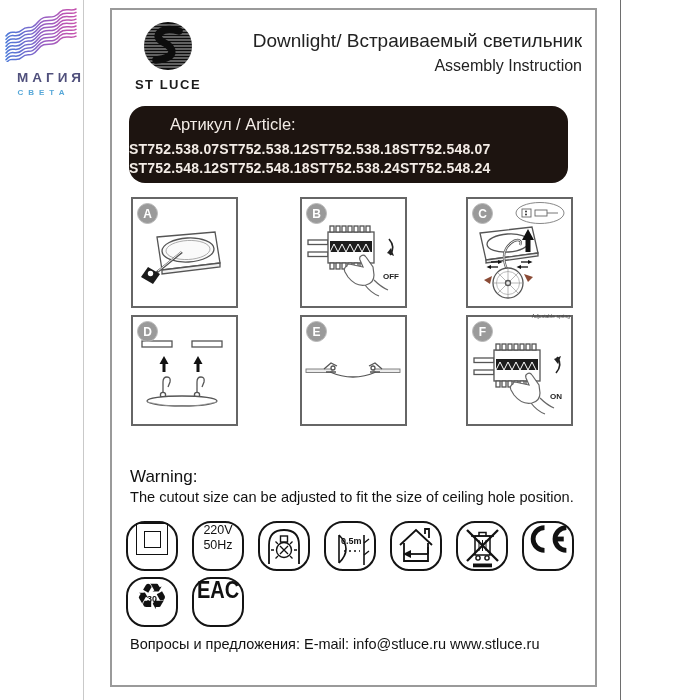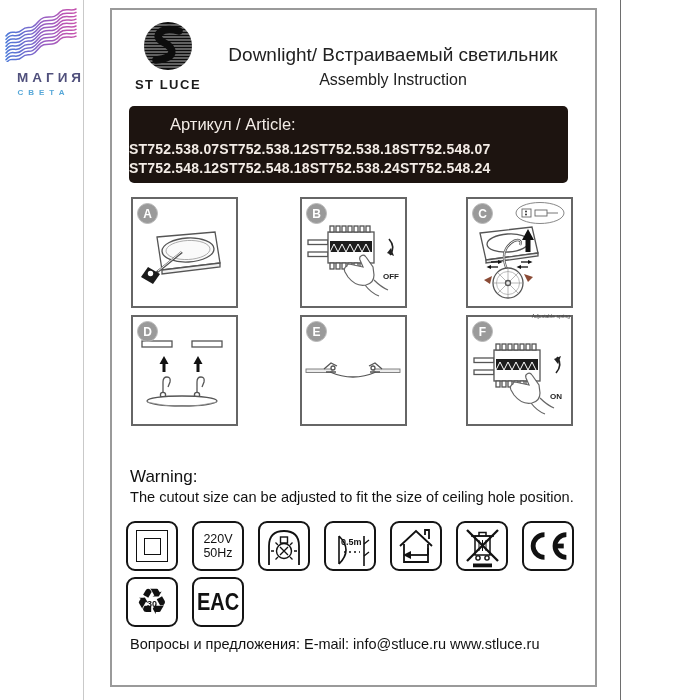--- a/index.html
+++ b/index.html
@@ -17,25 +17,25 @@
   .brand{left:1px;top:8px;width:80px;text-align:center;}
   .brand-name{font-size:13.5px;font-weight:bold;color:#50507c;letter-spacing:4px;margin-top:4px;padding-left:16px;}
   .brand-sub{font-size:8px;color:#56a7d8;letter-spacing:5px;margin-top:3px;padding-left:5px;font-weight:bold;}
 
   
   .doc{left:110px;top:8px;width:483px;height:675px;border:2px solid #9a9a9a;background:#fff;}
 
   .stluce{left:20px;top:10px;width:72px;text-align:center;}
   .stluce-text{font-size:13px;font-weight:bold;color:#1c1c1c;letter-spacing:1.5px;margin-top:1px;}
 
-  .title-wrap{left:92px;top:20px;width:378px;text-align:center;margin-top:14px;}
+  .title-wrap{left:92px;top:20px;width:378px;text-align:right;}
   .doc-title{font-size:19px;color:#222;}
   .doc-subtitle{font-size:16px;color:#222;margin-top:5px;}
 
-  .article-box{left:17px;top:96px;width:439px;height:77px;background:#1d1410;border-radius:5px;color:#f3ece6;}
+  .article-box{left:17px;top:96px;width:439px;height:77px;background:#1d1410;border-radius:16px;color:#f3ece6;}
   .article-label{position:absolute;left:41px;top:9px;font-size:16.5px;}
   .article-rows{position:absolute;left:0;top:34px;width:100%;}
   .article-row{display:flex;justify-content:flex-start;gap:0;font-weight:bold;font-size:14px;line-height:19px;letter-spacing:0.2px;}
 
   
   .panel{position:absolute;width:103px;height:107px;border:2px solid #666;background:#fff;}
   .p-a{left:19px;top:187px;} .p-b{left:188px;top:187px;} .p-c{left:354px;top:187px;}
   .p-d{left:19px;top:305px;} .p-e{left:188px;top:305px;} .p-f{left:354px;top:305px;}
   .badge{position:absolute;left:4px;top:4px;width:19px;height:19px;border-radius:50%;background:#9a9a9a;
          color:#fff;font-weight:bold;font-size:12px;display:flex;align-items:center;justify-content:center;
@@ -46,22 +46,22 @@
   .anno-on{right:9px;top:27px;}
   .anno-spring{right:1px;top:66px;font-size:5px;font-weight:normal;color:#444;}
   .ln{stroke:#555;stroke-width:1.3;}
   .ln2{stroke:#666;stroke-width:0.9;}
 
   .warning-title{left:18px;top:457px;font-size:17px;color:#111;}
   .warning-text{left:18px;top:479px;font-size:14.6px;color:#111;}
 
   .icon-row1{left:14px;top:511px;display:flex;gap:14px;}
   .icon-row2{left:14px;top:567px;display:flex;gap:14px;}
-  .spec-icon{width:52px;height:50px;border:2.6px solid #141414;border-radius:9px;background:#fff;
-             position:relative;display:flex;align-items:center;justify-content:center;box-sizing:border-box;flex:none;}
+  .spec-icon{width:52px;height:50px;border:2.6px solid #141414;border-radius:19px;background:#fff;
+             position:relative;display:flex;align-items:flex-start;justify-content:center;box-sizing:border-box;flex:none;}
   .sq-outer{width:30px;height:30px;border:1.7px solid #111;display:flex;align-items:center;justify-content:center;}
   .sq-inner{width:15px;height:15px;border:1.7px solid #111;}
   .volt{font-size:12.5px;text-align:center;line-height:14.5px;color:#111;}
   .recycle{font-size:36px;line-height:36px;color:#111;position:relative;}
   .r20{position:absolute;left:50%;top:56%;transform:translate(-50%,-50%);font-size:9px;font-weight:bold;color:#111;}
   .eac{font-size:20px;font-weight:bold;color:#111;transform:scaleY(1.2);letter-spacing:0px;}
 
   .footer-line{left:18px;top:626px;font-size:14.5px;color:#111;}
 </style>
 </head>

